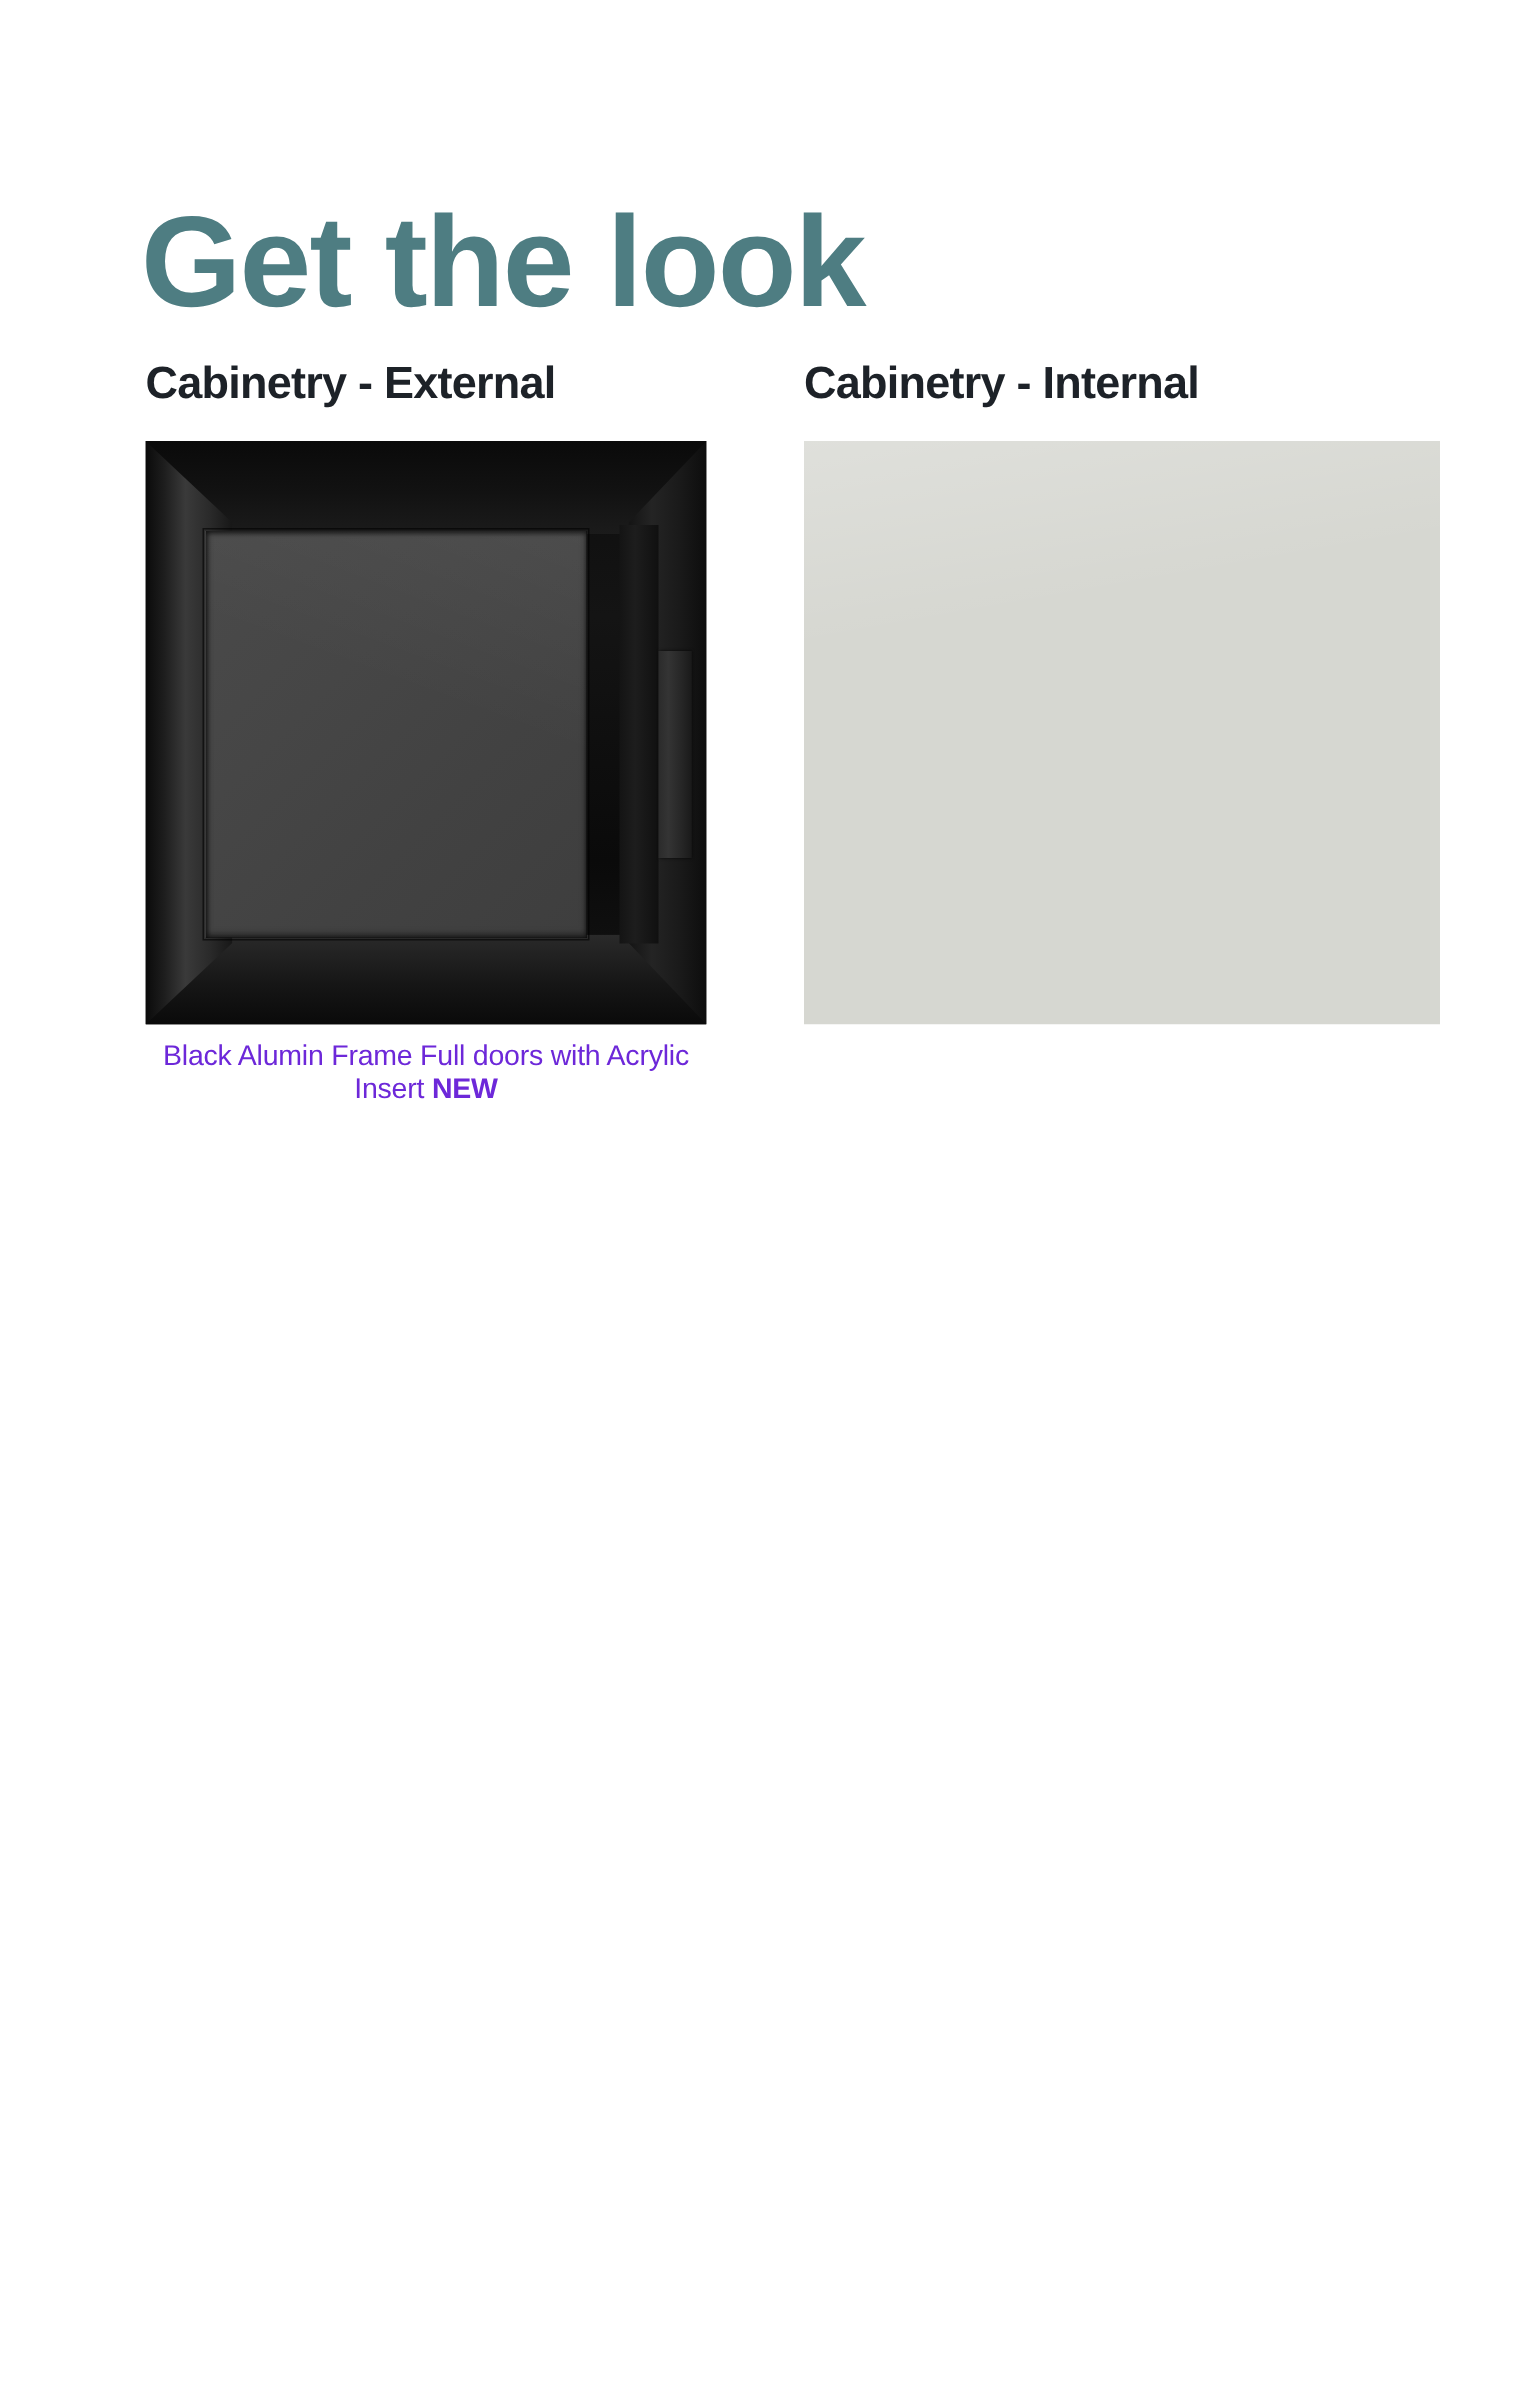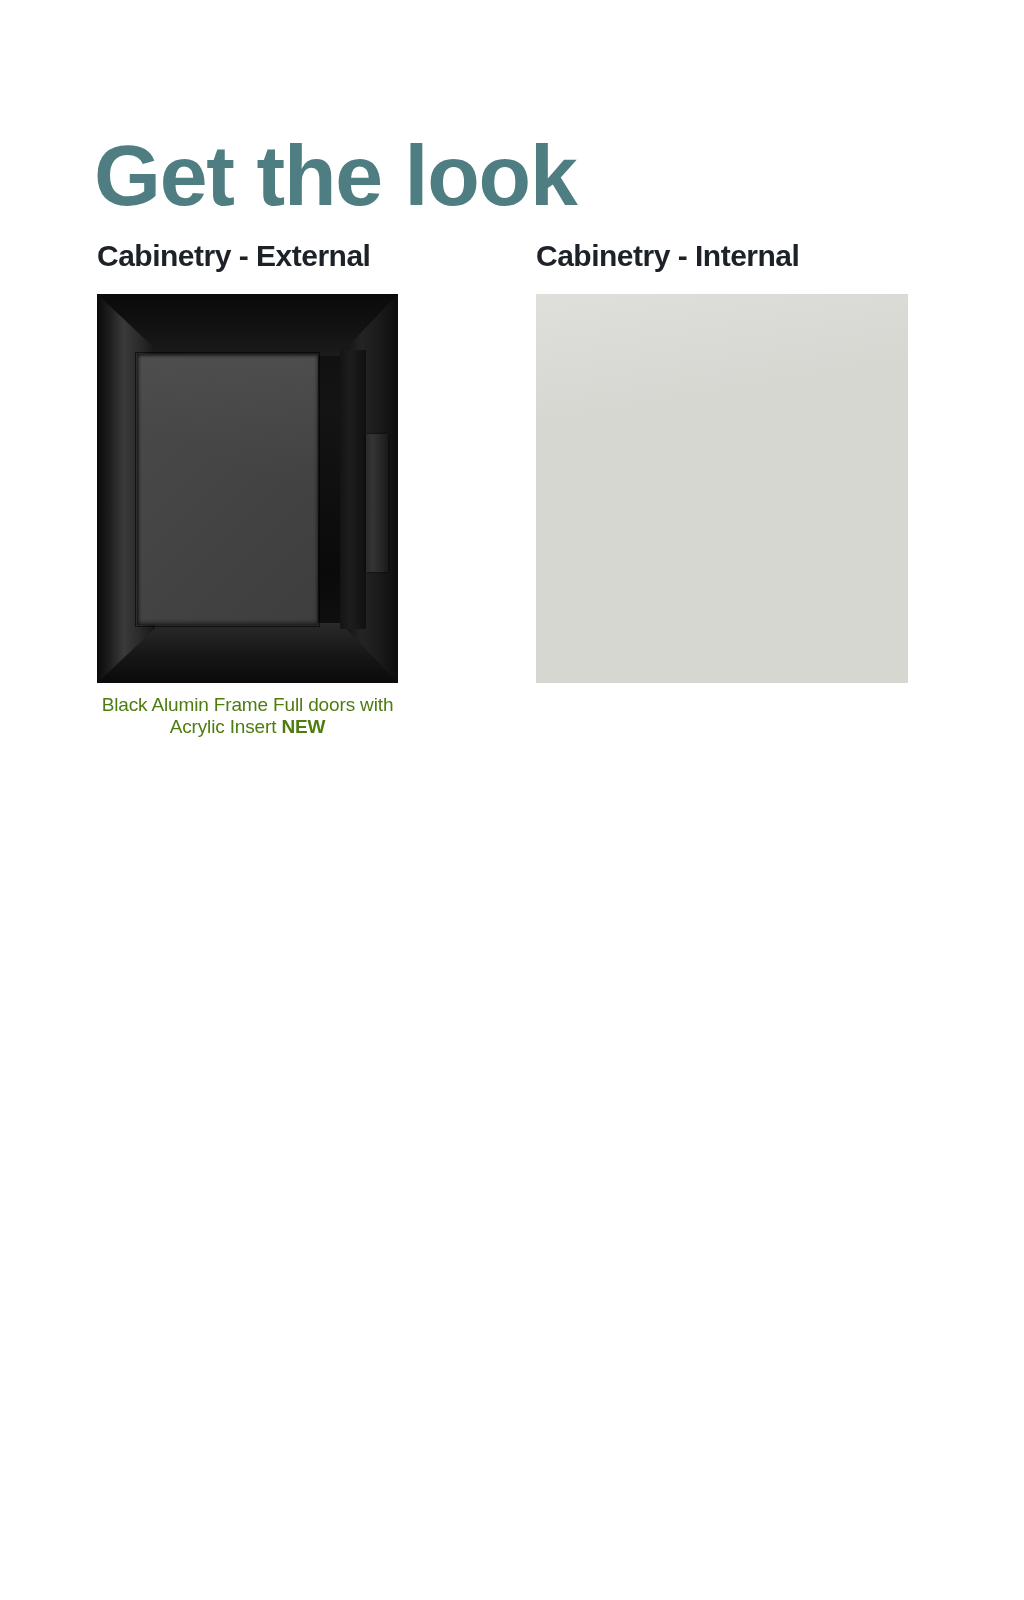--- a/index.html
+++ b/index.html
@@ -41,22 +41,22 @@
     position: absolute;
     left: 0;
     top: 238px;
     width: 1024px;
   }
 
   .swatch-col {
     position: absolute;
     top: 0;
   }
-  .swatch-col.col-1 { left: 97px;  width: 301px; }
-  .swatch-col.col-2 { left: 536px; width: 372px; }
+  .swatch-col.col-1 { left: 97px;  width: 374px; }
+  .swatch-col.col-2 { left: 536px; width: 424px; }
 
   .swatch-heading {
     font-size: 30px;
     font-weight: 700;
     letter-spacing: -0.5px;
     color: #1d2228;
     margin: 0;
     line-height: 1.2;
     white-space: nowrap;
   }
@@ -173,21 +173,21 @@
     inset: 0;
     background: linear-gradient(170deg, rgba(255,255,255,.22) 0%, rgba(255,255,255,0) 30%);
   }
 
   
   .swatch-caption {
     margin-top: 11px;
     text-align: center;
     font-size: 19px;
     line-height: 1.18;
-    color: #4d7c0f;
+    color: #6d28d9;
     letter-spacing: -0.15px;
   }
   .swatch-caption .tag {
     font-weight: 700;
   }
 </style>
 </head>
 <body>
 
 <div class="page">

